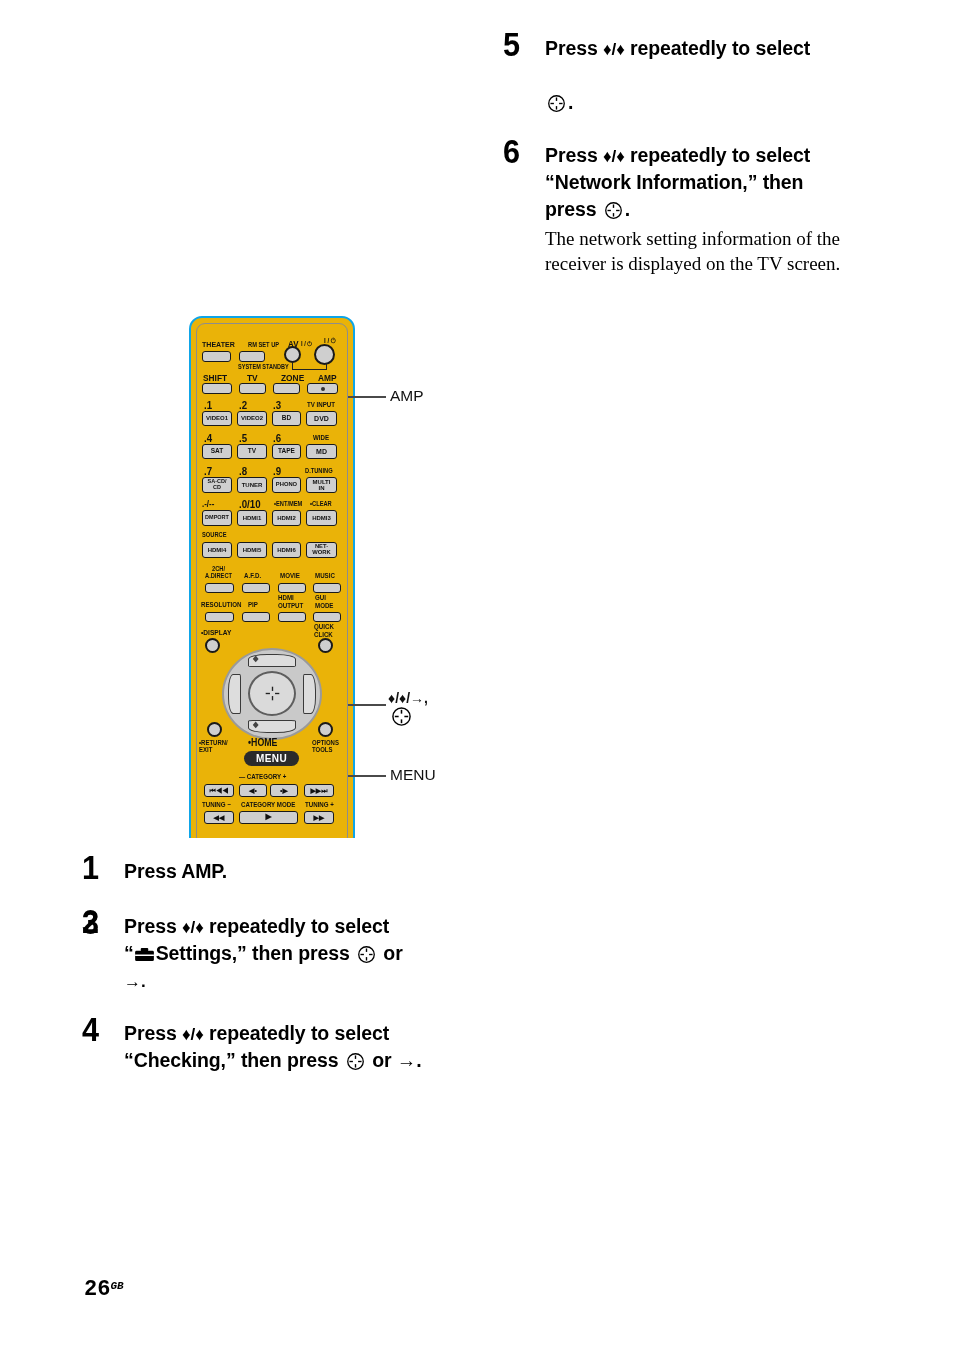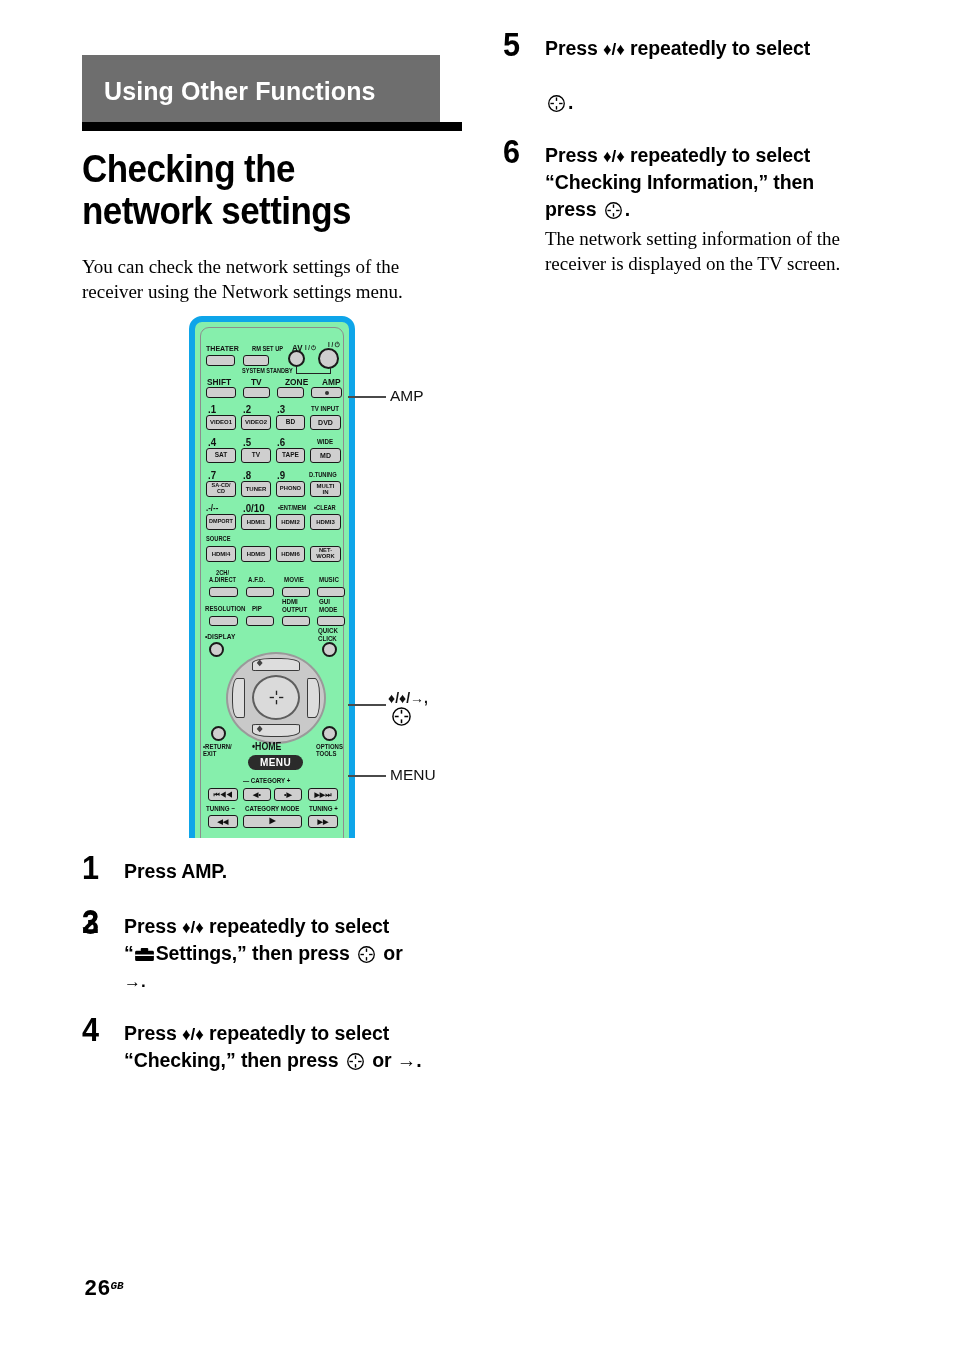--- a/index.html
+++ b/index.html
@@ -63,21 +63,21 @@
     margin:0 2px;
   }
   .ent svg{display:block;}
   
   .brief{display:inline-block;width:21px;height:15px;vertical-align:-2px;margin-right:1px;}
 
   
   .figure{position:absolute;left:189px;top:316px;width:170px;height:522px;overflow:hidden;}
   .remote{
     position:absolute;left:0;top:0;width:166px;height:560px;
-    background:#86efac;border:6px solid #0ea5e9;border-radius:13px;
+    background:#eab308;border:2px solid #0ea5e9;border-radius:13px;
     box-sizing:border-box;
   }
   .remote .inner-edge{
     position:absolute;left:5px;top:5px;right:5px;bottom:5px;
     border:1px solid #8d8d8d;border-radius:9px;pointer-events:none;
   }
   .rlabel{
     position:absolute;font-family:"Liberation Sans",sans-serif;
     font-weight:bold;color:#111;white-space:nowrap;
     transform:scaleX(.88);transform-origin:left center;
@@ -126,29 +126,20 @@
     position:absolute;left:84px;top:1277px;
     font-family:Liberation Mono, monospace;font-weight:bold;font-size:22px;
   }
   .folio sup{font-size:11px;font-weight:bold;font-style:italic;vertical-align:6px;}
 </style>
 </head>
 <body>
 
 <div class="page">
 
-  <div class="col-left">
-
-    <div class="chapter-band">Using Other Functions</div>
-    <div class="chapter-rule"></div>
-
-    <div class="doc-title">Checking the network settings</div>
-
-    <div class="intro">You can check the network settings of the receiver using the Network settings menu.</div>
-  </div>
 
   <div class="figure">
     <div class="remote">
       <div class="inner-edge"></div>
 
       <span class="rlabel" style="left:11px;top:22px;font-size:8px;">THEATER</span>
       <span class="rlabel" style="left:57px;top:23px;font-size:6.5px;">RM SET UP</span>
       <span class="rlabel" style="left:97px;top:21px;font-size:9px;">AV</span>
       <span class="rlabel" style="left:110px;top:22px;font-size:6.5px;">I / ⏻</span>
       <span class="rlabel" style="left:133px;top:19px;font-size:7px;">I / ⏻</span>
@@ -361,21 +352,21 @@
               <line x1="4" y1="11" x2="8" y2="11" stroke="#000" stroke-width="1.6"></line>
               <line x1="14" y1="11" x2="18" y2="11" stroke="#000" stroke-width="1.6"></line>
             </svg></span><span>.</span>
       </div>
     </div>
 
     <div class="step" style="margin-top:26px;">
       <div class="step-num">6</div>
       <div class="step-head">
         <span>Press </span><span class="ar">♦/♦</span><span> repeatedly to select</span><br>
-        <span>“Checking Information,” then</span><br>
+        <span>“Network Information,” then</span><br>
         <span>press </span><span class="ent"><svg width="19" height="19" viewBox="0 0 22 22">
               <circle cx="11" cy="11" r="9" fill="none" stroke="#000" stroke-width="1.5"></circle>
               <line x1="11" y1="4" x2="11" y2="8" stroke="#000" stroke-width="1.6"></line>
               <line x1="11" y1="14" x2="11" y2="18" stroke="#000" stroke-width="1.6"></line>
               <line x1="4" y1="11" x2="8" y2="11" stroke="#000" stroke-width="1.6"></line>
               <line x1="14" y1="11" x2="18" y2="11" stroke="#000" stroke-width="1.6"></line>
             </svg></span><span>.</span>
       </div>
       <div class="step-body">The network setting information of the receiver is displayed on the TV screen.</div>
     </div>

